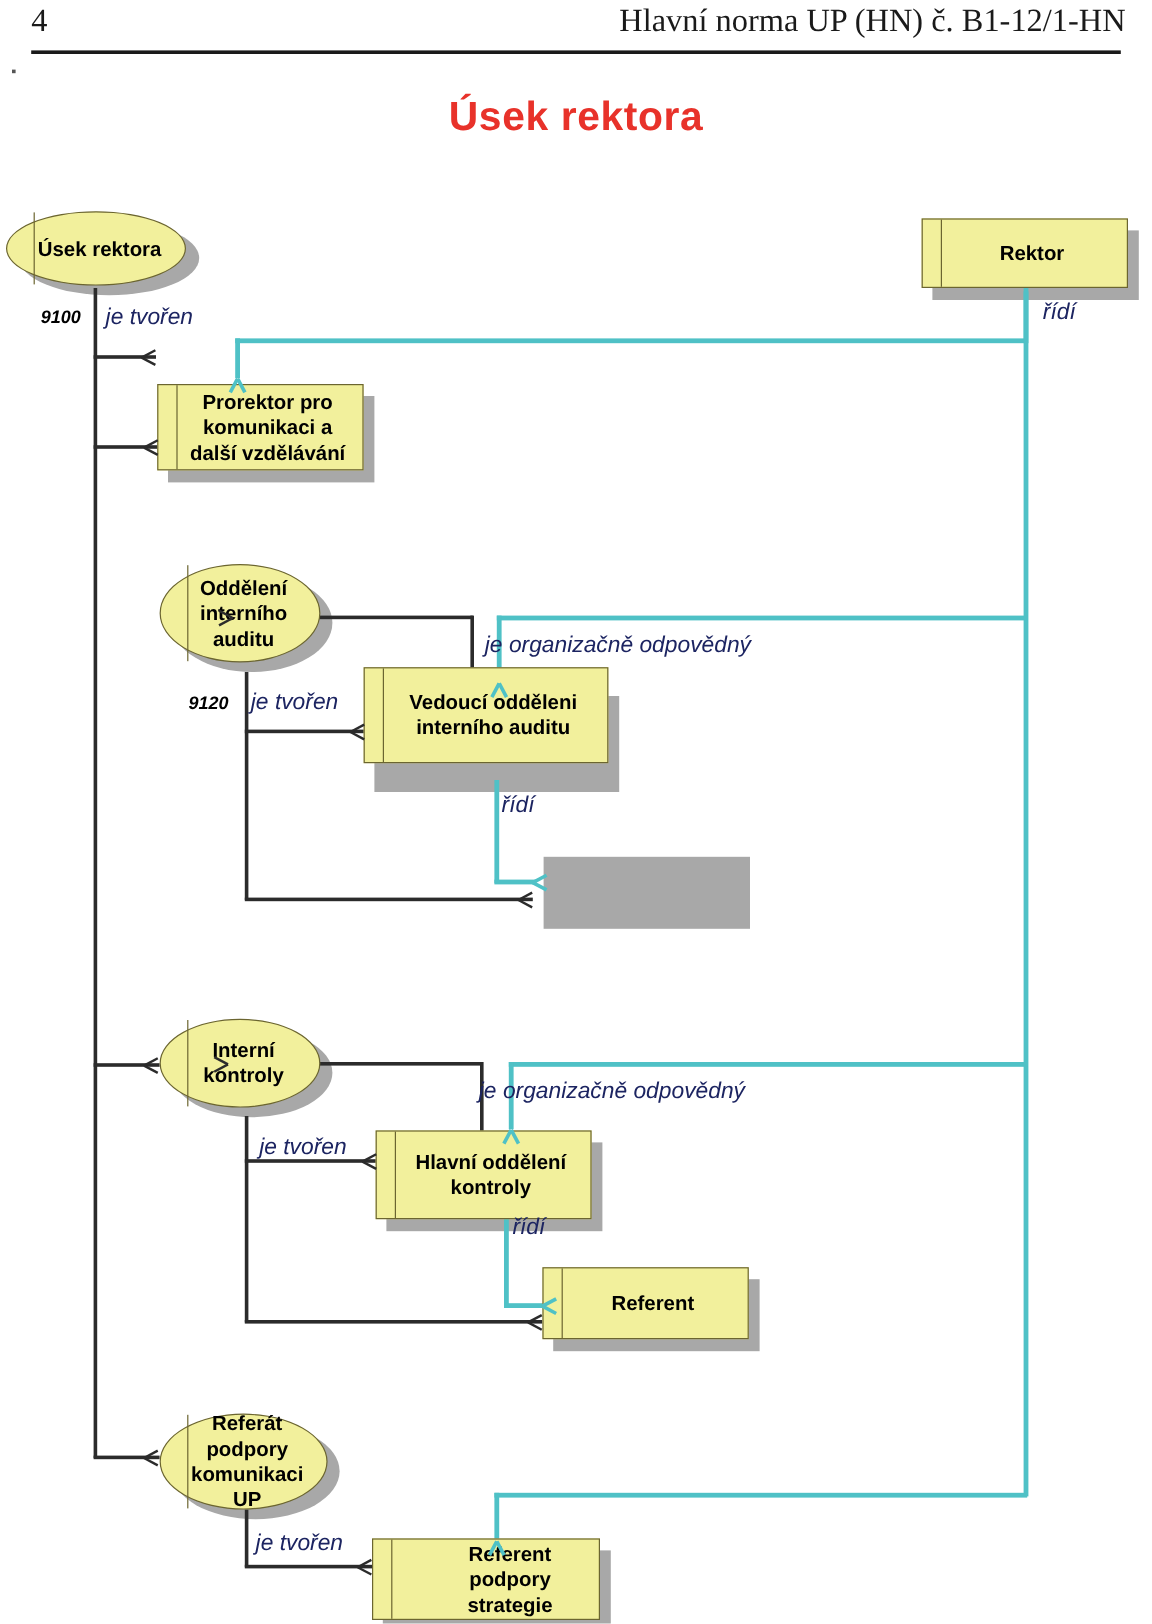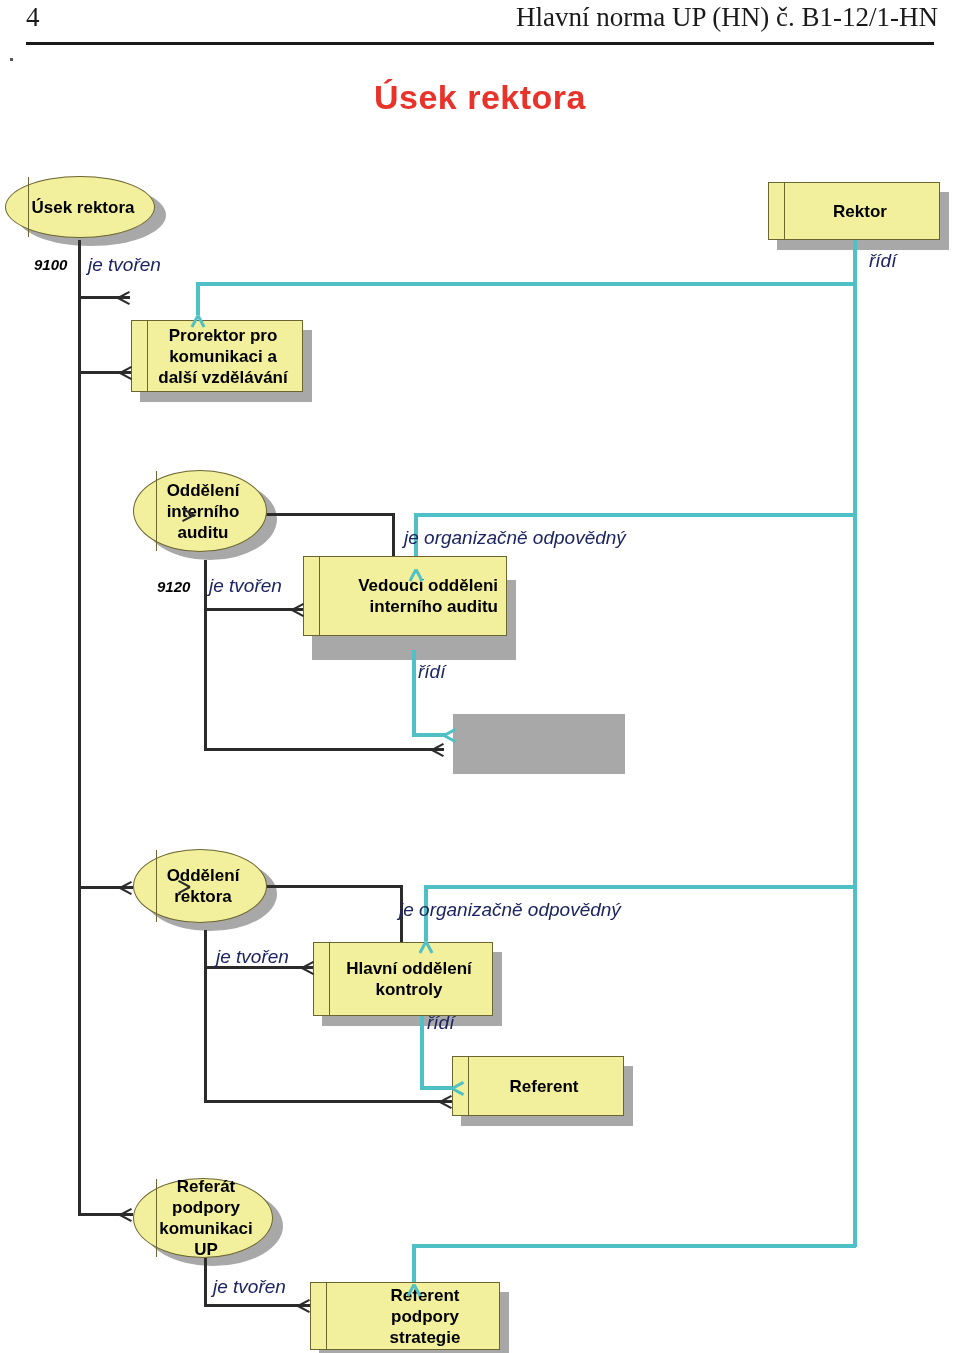--- a/index.html
+++ b/index.html
@@ -204,31 +204,31 @@
     <span class="lbl">Prorektor pro komunikaci a další vzdělávání</span>
   </div>
 
   <div class="shadow ellipse-shadow" style="left:143px;top:478px;width:134px;height:82px;"></div>
   <div class="node ellipse" style="left:133px;top:470px;width:134px;height:82px;">
     <span class="divider"></span>
     <span class="lbl">Oddělení interního auditu</span>
   </div>
 
   <div class="shadow" style="left:312px;top:580px;width:204px;height:80px;"></div>
-  <div class="node box" style="left:303px;top:556px;width:204px;height:80px;text-align:right;">
+  <div class="node box" style="left:303px;top:556px;width:204px;height:80px;">
     <span class="divider"></span>
     <span class="lbl">Vedoucí odděleni interního auditu</span>
   </div>
 
   <div class="shadow" style="left:453px;top:714px;width:172px;height:60px;"></div>
 
   <div class="shadow ellipse-shadow" style="left:143px;top:857px;width:134px;height:74px;"></div>
   <div class="node ellipse" style="left:133px;top:849px;width:134px;height:74px;">
     <span class="divider"></span>
-    <span class="lbl">Oddělení rektora</span>
+    <span class="lbl">Interní kontroly</span>
   </div>
 
   <div class="shadow" style="left:322px;top:952px;width:180px;height:74px;"></div>
   <div class="node box" style="left:313px;top:942px;width:180px;height:74px;">
     <span class="divider"></span>
     <span class="lbl">Hlavní oddělení kontroly</span>
   </div>
 
   <div class="shadow" style="left:461px;top:1066px;width:172px;height:60px;"></div>
   <div class="node box" style="left:452px;top:1056px;width:172px;height:60px;">

